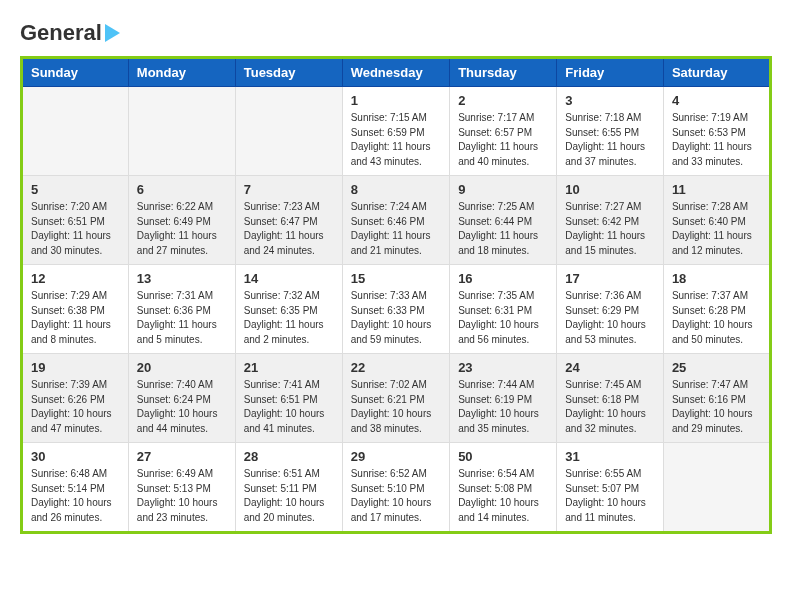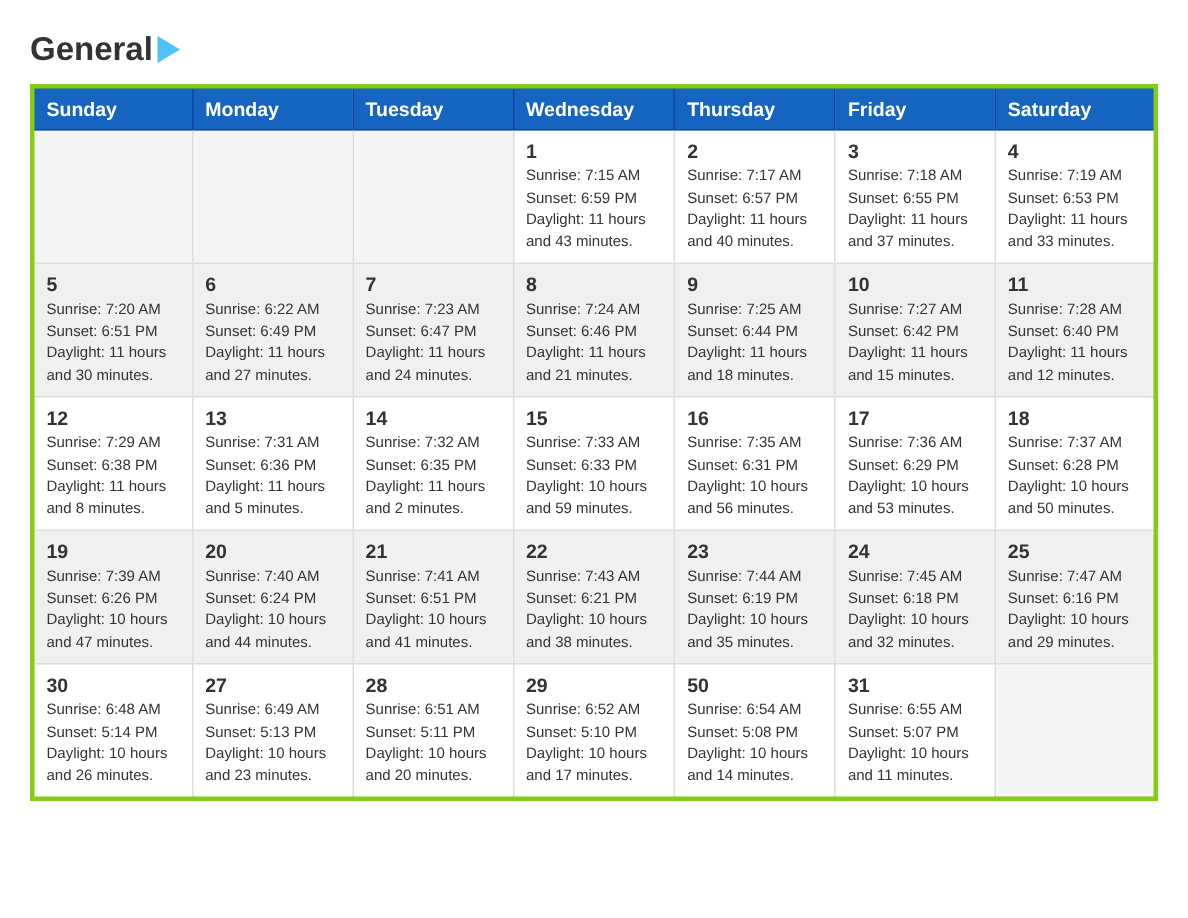--- a/index.html
+++ b/index.html
@@ -262,21 +262,21 @@
         </td>
         <td>
           <div class="day-num">21</div>
           <div class="day-info">Sunrise: 7:41 AM
 Sunset: 6:51 PM
 Daylight: 10 hours
 and 41 minutes.</div>
         </td>
         <td>
           <div class="day-num">22</div>
-          <div class="day-info">Sunrise: 7:43 AM
+          <div class="day-info">Sunrise: 7:02 AM
 Sunset: 6:21 PM
 Daylight: 10 hours
 and 38 minutes.</div>
         </td>
         <td>
           <div class="day-num">23</div>
           <div class="day-info">Sunrise: 7:44 AM
 Sunset: 6:19 PM
 Daylight: 10 hours
 and 35 minutes.</div>

